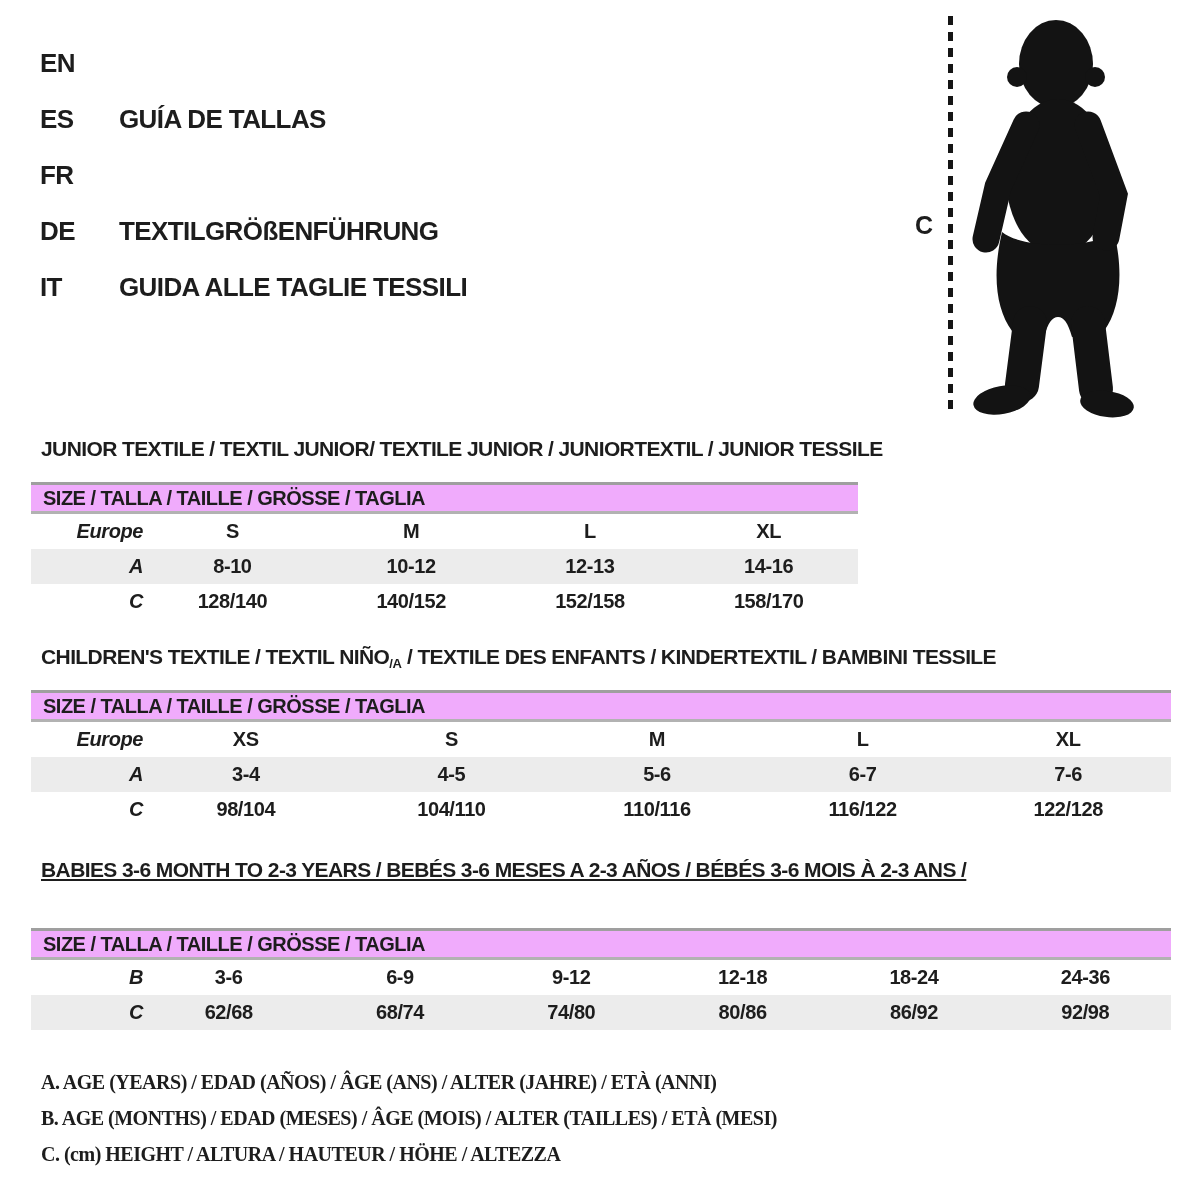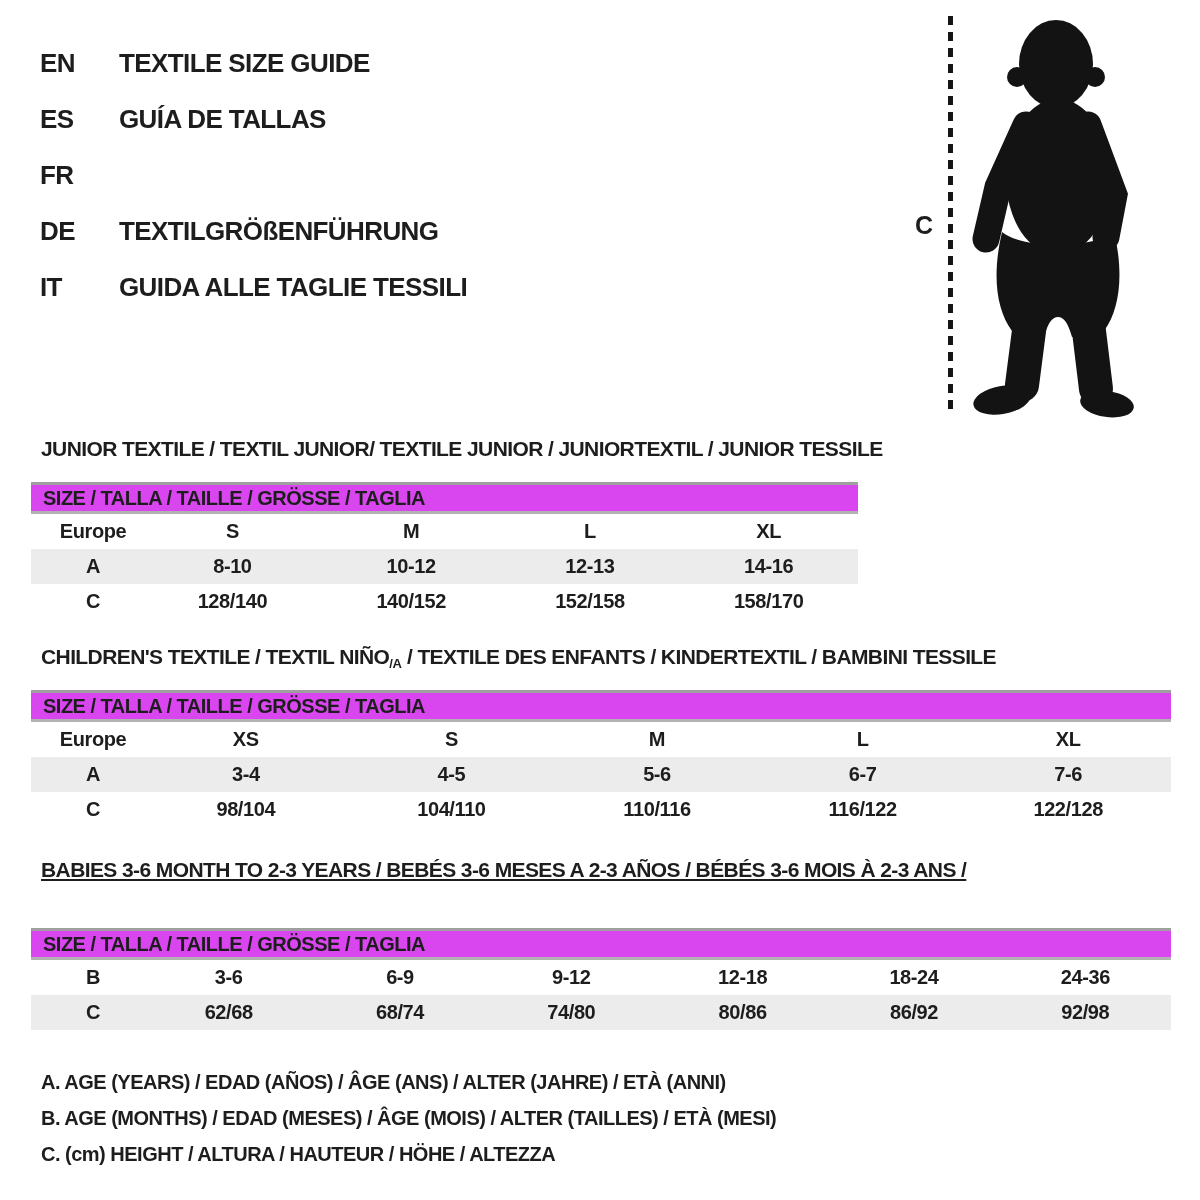--- a/index.html
+++ b/index.html
@@ -23,39 +23,38 @@
   .title-junior{left:41px;top:437px;}
   .title-children{left:41px;top:645px;}
   .title-babies{left:41px;top:851px;line-height:37px;text-decoration:underline;}
   .sub{font-size:13px;vertical-align:-4px;letter-spacing:-0.3px;}
 
   
   .tbl{position:absolute;left:31px;}
   .tbl-junior{top:482px;width:827px;}
   .tbl-children{top:690px;width:1140px;}
   .tbl-babies{top:928px;width:1140px;}
-  .tbl-head{height:26px;background:#d946ef;border-top:3px solid #9f9f9f;border-bottom:3px solid #b2b2b2;
+  .tbl-head{height:26px;background:#f0abfc;border-top:3px solid #9f9f9f;border-bottom:3px solid #b2b2b2;
     padding-left:12px;font-size:20px;display:flex;align-items:center;letter-spacing:-0.5px;}
   .trow{display:flex;height:35px;align-items:center;font-size:20px;letter-spacing:-0.4px;}
   .trow.shade{background:#ececec;}
   .cell{flex:1;text-align:center;}
-  .cell.label{flex:0 0 100px;text-align:center;padding-left:12px;}
+  .cell.label{flex:0 0 100px;text-align:right;padding-left:12px;font-style:italic;}
 
   
-  .footnotes{position:absolute;left:41px;top:1064px;font-size:20px;line-height:36px;letter-spacing:-0.5px;white-space:nowrap;}
+  .footnotes{position:absolute;left:41px;top:1064px;font-size:20px;line-height:36px;letter-spacing:-0.5px;white-space:nowrap;font-family:Liberation Serif, serif;}
 </style>
 </head>
 <body>
 
 <div class="canvas">
 
   <div class="lang-block">
     <div class="lang-row">
       <span class="lang-code">EN</span>
-      <span>TEXTILE SIZE GUIDE</span>
     </div>
     <div class="lang-row">
       <span class="lang-code">ES</span>
       <span>GUÍA DE TALLAS</span>
     </div>
     <div class="lang-row">
       <span class="lang-code">FR</span>
     </div>
     <div class="lang-row">
       <span class="lang-code">DE</span>

